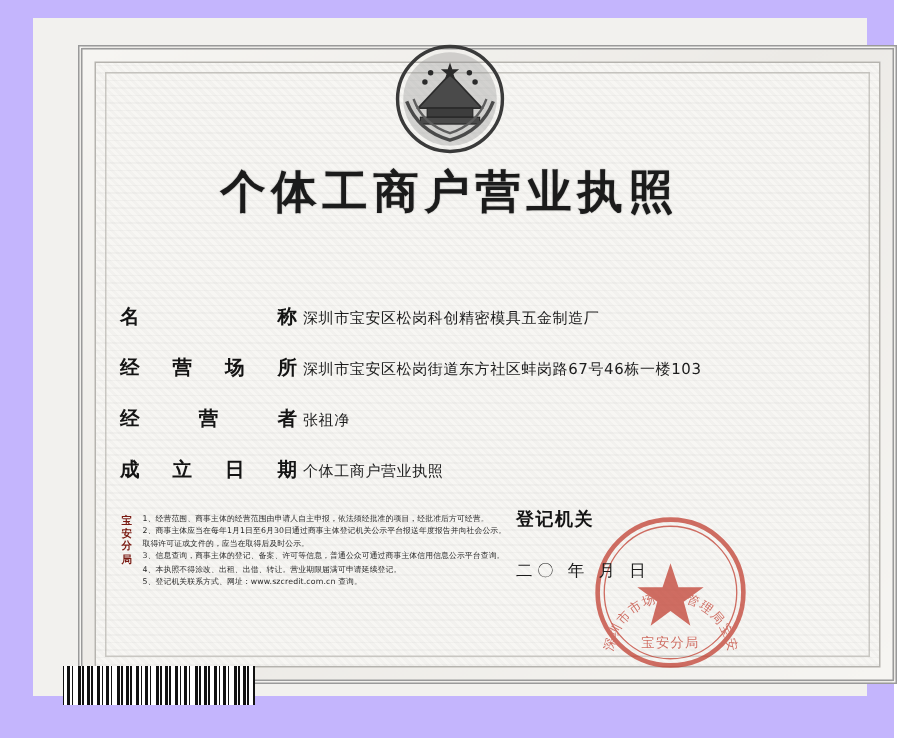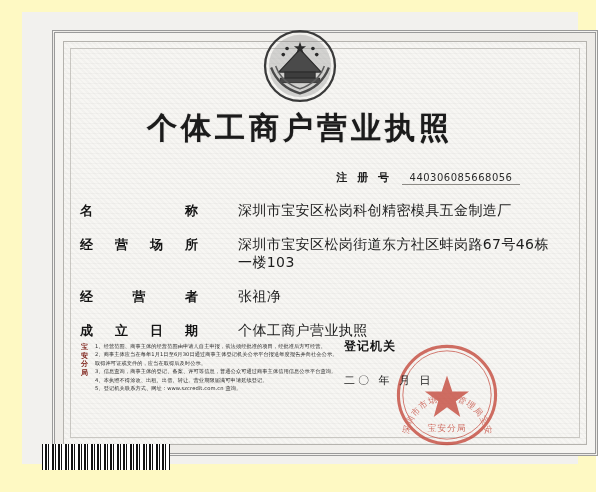--- a/index.html
+++ b/index.html
@@ -11,21 +11,21 @@
     width: 600px;
     height: 492px;
     overflow: hidden;
     font-family: "DejaVu Sans", sans-serif;
   }
 
   #license {
     position: relative;
     width: 596px;
     height: 492px;
-    background: #fef9c3;
+    background: #c4b5fd;
   }
 
   
   .paper {
     position: absolute;
     left: 22px;
     top: 12px;
     width: 556px;
     height: 452px;
     background: #f2f1ee;
@@ -132,25 +132,24 @@
     flex: 0 0 118px;
     font-size: 13px;
     font-weight: bold;
     color: #141414;
     display: flex;
     justify-content: space-between;
     letter-spacing: 0;
   }
   .field-label span { display: inline-block; }
   .field-value {
-    font-size: 14px;
+    font-size: 10px;
     color: #1d1d1d;
     letter-spacing: 0.4px;
     padding-left: 4px;
-    margin-left: 36px;
   }
 
   
   .notice {
     position: absolute;
     left: 56px;
     top: 330px;
     width: 300px;
     display: flex;
     z-index: 6;
@@ -273,24 +272,20 @@
           <circle cx="67" cy="27" r="2.4"></circle>
           <circle cx="72" cy="35" r="2.4"></circle>
         </g>
         <path d="M12 52 Q22 78 50 86 Q78 78 88 52" fill="none" stroke="#4a4a4a" stroke-width="3"></path>
         <path d="M18 50 Q26 72 50 80 Q74 72 82 50" fill="none" stroke="#5d5d5d" stroke-width="2"></path>
       </svg>
     </div>
 
     <div class="title">个体工商户营业执照</div>
 
-    <div class="reg-row">
-      <div class="reg-label">注 册 号</div>
-      <div class="reg-value">440306085668056</div>
-    </div>
 
     <div class="fields">
 
       <div class="field">
         <div class="field-label">
           <span>名</span>
           <span>称</span>
         </div>
         <div class="field-value">深圳市宝安区松岗科创精密模具五金制造厂</div>
       </div>

